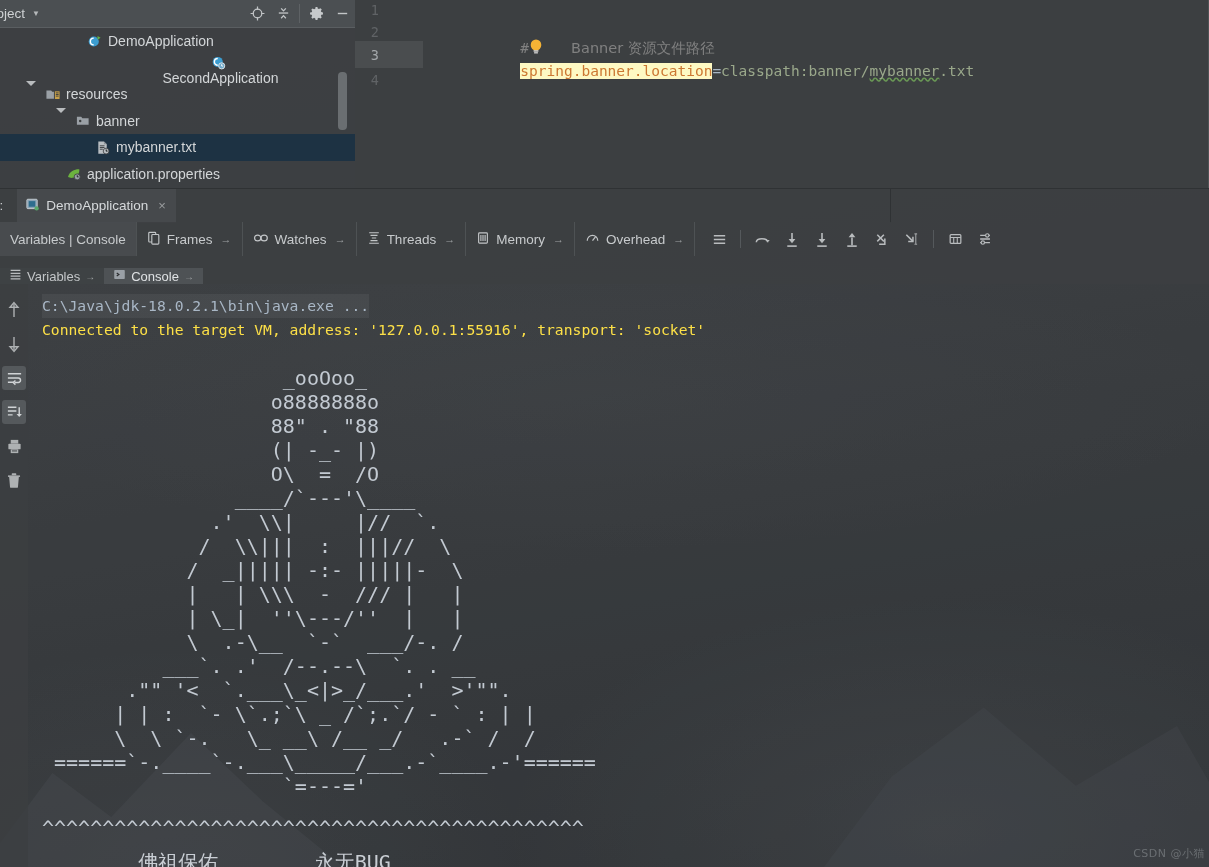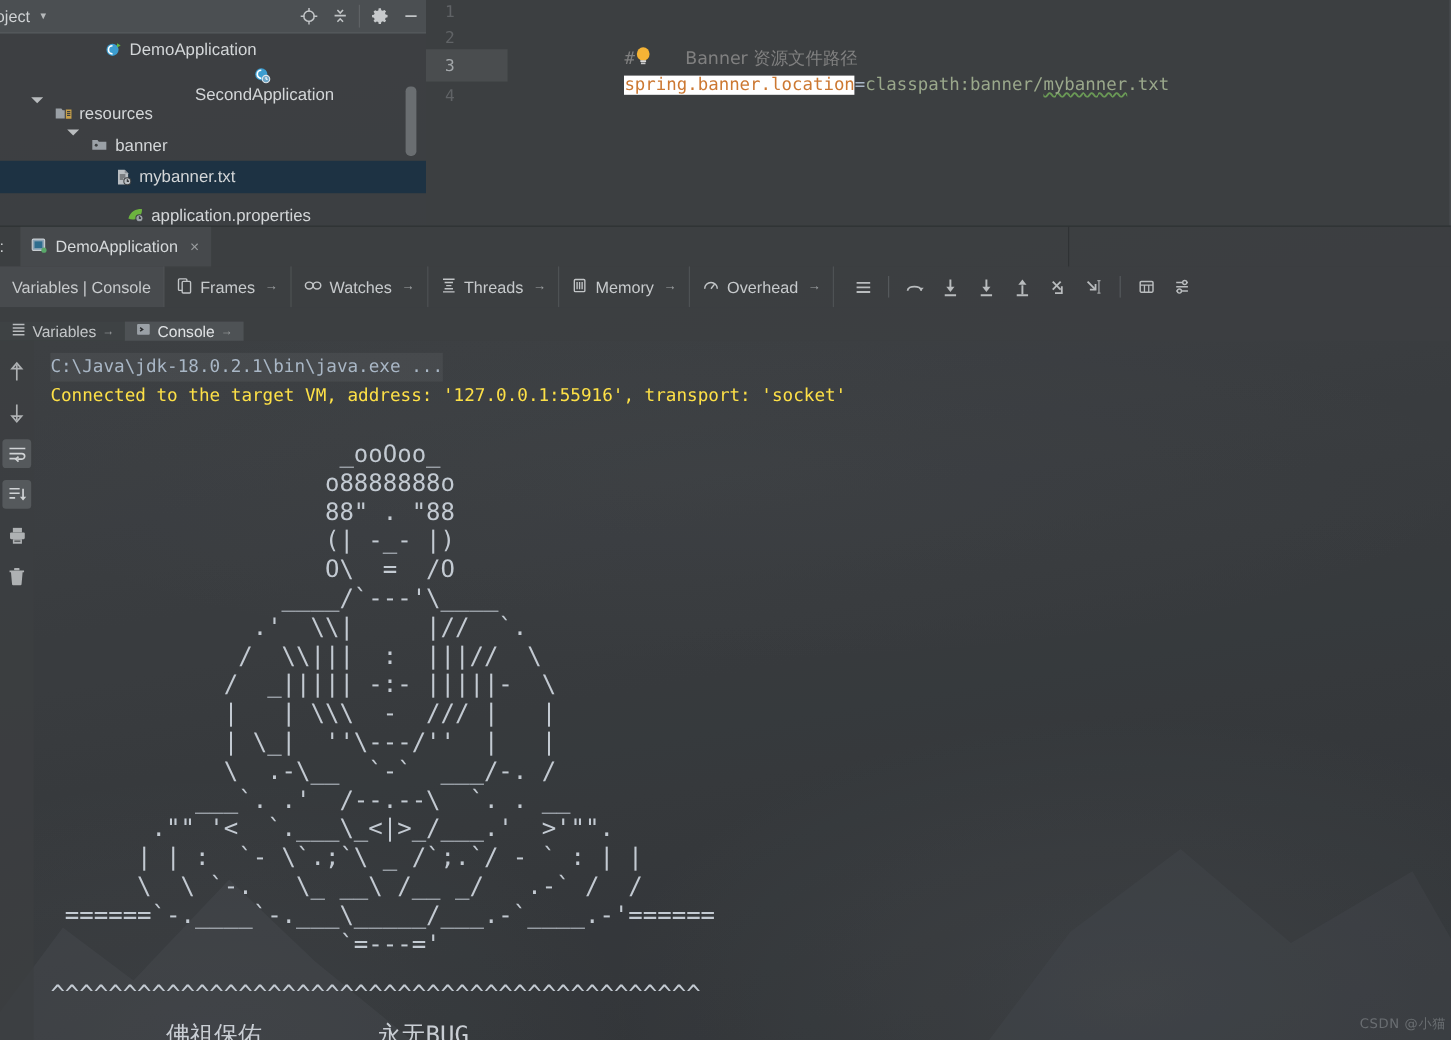--- a/index.html
+++ b/index.html
@@ -63,21 +63,21 @@
   .gut{ position:absolute; left:0; top:0; width:68px; height:188px; background:#40434500; }
   .lnum{ position:absolute; right:44px; width:40px; text-align:right;
          color:#606366; font-family:"DejaVu Sans Mono", monospace; font-size:13.5px; }
   .lnum.cur{ color:#a4a8ab; }
   .curband{ position:absolute; left:0; top:41px; width:68px; height:27px; background:#4a4d4f; }
   .codewrap{ position:absolute; left:78px; top:0; width:776px; height:188px;
              font-family:"DejaVu Sans Mono", monospace; font-size:14.5px; }
   .cline{ position:absolute; left:0; white-space:pre; }
   .cmt{ color:#808080; }
   .bulb{ display:inline-block; vertical-align:-2px; }
-  .kv-key{ background:#ffffff; color:#cc7832; }
+  .kv-key{ background:#fef9c3; color:#cc7832; }
   .kv-eq{ color:#a9b7c6; }
   .kv-val{ color:#9aa88b; }
   .squig{ text-decoration:underline wavy #6a9955; text-decoration-skip-ink:none; }
   .cn{ font-family:"DejaVu Sans", sans-serif;margin-left:28px; }
 
   
   .dbg-tabbar{ position:absolute; left:0; top:188px; width:1209px; height:34px;
                background:rgba(60,63,65,.86); z-index:3;
                border-top:1px solid #2f3234; display:flex; align-items:center; }
   .dbg-label{ color:#c8cbcd; font-size:13.5px; margin-left:-8px; }
@@ -225,21 +225,21 @@
               <path d="M3 1.6h6l3 3v10H3z" fill="#b9bec2"></path>
               <path d="M9 1.6l3 3H9z" fill="#8b9095"></path>
               <path d="M4.6 6.2h5M4.6 8h5M4.6 9.8h3.2" stroke="#3c3f41" stroke-width="1"></path>
               <circle cx="11.3" cy="11.8" r="3.1" fill="#b9bec2" stroke="#3c3f41" stroke-width=".9"></circle>
               <path d="M11.3 10v1.9h1.5" stroke="#3c3f41" stroke-width="1"></path>
             </svg>
         </span>
         <span>mybanner.txt</span>
       </div>
 
-      <div class="trow" style="padding-left:104px;align-items:flex-end;">
+      <div class="trow" style="padding-left:65px;">
         <span class="ticn">
           <svg width="16" height="15" viewBox="0 0 16 16">
               <path d="M1.6 11.8C3.4 5 9 3.2 13.6 3.4c.6 4.3-2.4 8.6-7 9.2-2 .3-3.6-.2-5-0.8z" fill="#6cb33f"></path>
               <circle cx="11.4" cy="11.6" r="3.2" fill="#9aa0a6" stroke="#3c3f41" stroke-width=".9"></circle>
               <path d="M11.4 9.8v1.9h1.4" stroke="#3c3f41" stroke-width="1"></path>
             </svg>
         </span>
         <span>application.properties</span>
       </div>
 

